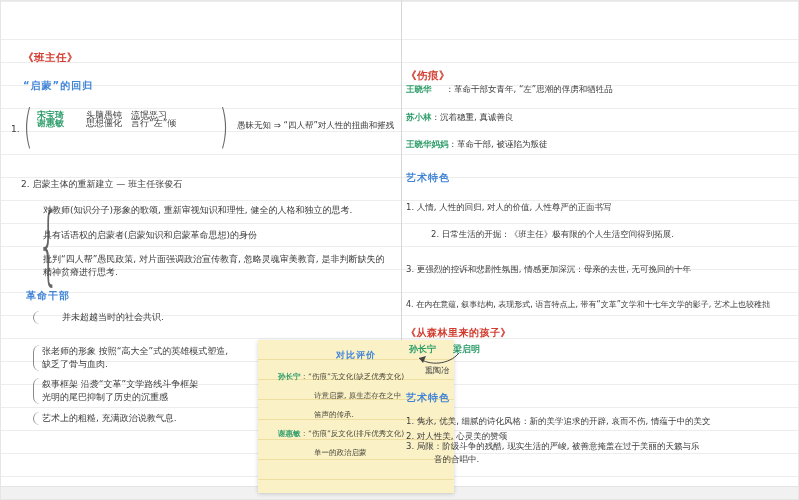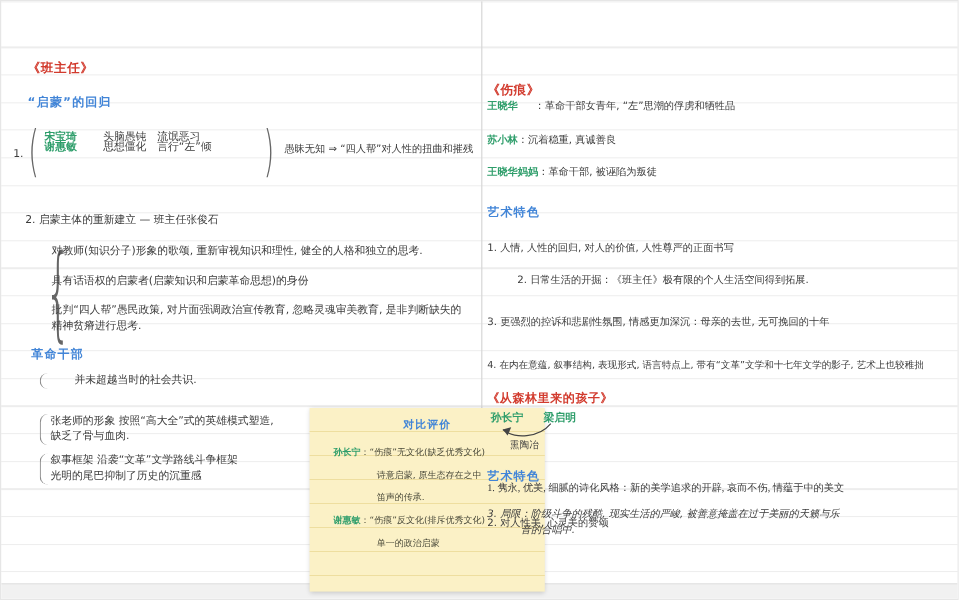--- a/index.html
+++ b/index.html
@@ -76,20 +76,23 @@
     <div class="ind">并未超越当时的社会共识.</div>
   </div>
   <div class="t defect" style="left:32px;top:344px;">
     <div>张老师的形象 按照“高大全”式的英雄模式塑造,</div>
     <div>缺乏了骨与血肉.</div>
   </div>
   <div class="t defect" style="left:32px;top:377px;">
     <div>叙事框架 沿袭“文革”文学路线斗争框架</div>
     <div>光明的尾巴抑制了历史的沉重感</div>
   </div>
+  <div class="t defect" style="left:32px;top:411px;">
+    <div>艺术上的粗糙, 充满政治说教气息.</div>
+  </div>
 
   <div class="sticky">
     <div class="note-title">对比评价</div>
     <div class="note-row">
       <span class="green name" style="margin-right:0;">孙长宁</span><span>：“伤痕”无文化(缺乏优秀文化)</span>
     </div>
     <div class="indent">诗意启蒙, 原生态存在之中</div>
     <div class="indent">笛声的传承.</div>
     <div class="note-row">
       <span class="green name" style="margin-right:0;">谢惠敏</span><span>：“伤痕”反文化(排斥优秀文化)</span>
@@ -118,19 +121,19 @@
   <div class="t red title" style="left:405px;top:325px;font-size:10px;">《从森林里来的孩子》</div>
   <div class="t green" style="left:408px;top:342px;font-weight:bold;">孙长宁</div>
   <div class="t green" style="left:452px;top:342px;font-weight:bold;">梁启明</div>
   <svg class="arc-svg" width="52" height="15">
     <path d="M48 1 C 38 13, 18 14, 8 6" stroke="#444" stroke-width="1" fill="none"></path>
     <path d="M8 6 L15 4 L12 11 Z" fill="#444"></path>
   </svg>
   <div class="t" style="left:424px;top:363px;font-size:8px;">熏陶冶</div>
 
   <div class="t blue heading" style="left:405px;top:390px;">艺术特色</div>
-  <div class="t rc" style="left:405px;top:399px;line-height:12px;font-family:Liberation Serif, serif;">1. 隽永, 优美, 细腻的诗化风格：新的美学追求的开辟, 哀而不伤, 情蕴于中的美文</div>
+  <div class="t rc" style="left:405px;top:414px;line-height:12px;">1. 隽永, 优美, 细腻的诗化风格：新的美学追求的开辟, 哀而不伤, 情蕴于中的美文</div>
   <div class="t rc" style="left:405px;top:429px;line-height:12px;">2. 对人性美, 心灵美的赞颂</div>
-  <div class="t rc" style="left:405px;top:422px;line-height:13px;font-style:italic;">
+  <div class="t rc" style="left:405px;top:439px;line-height:13px;">
     <div>3. 局限：阶级斗争的残酷, 现实生活的严峻, 被善意掩盖在过于美丽的天籁与乐</div>
     <div style="margin-left:28px;">音的合唱中.</div>
   </div>
 </div>
 
 </body></html>

